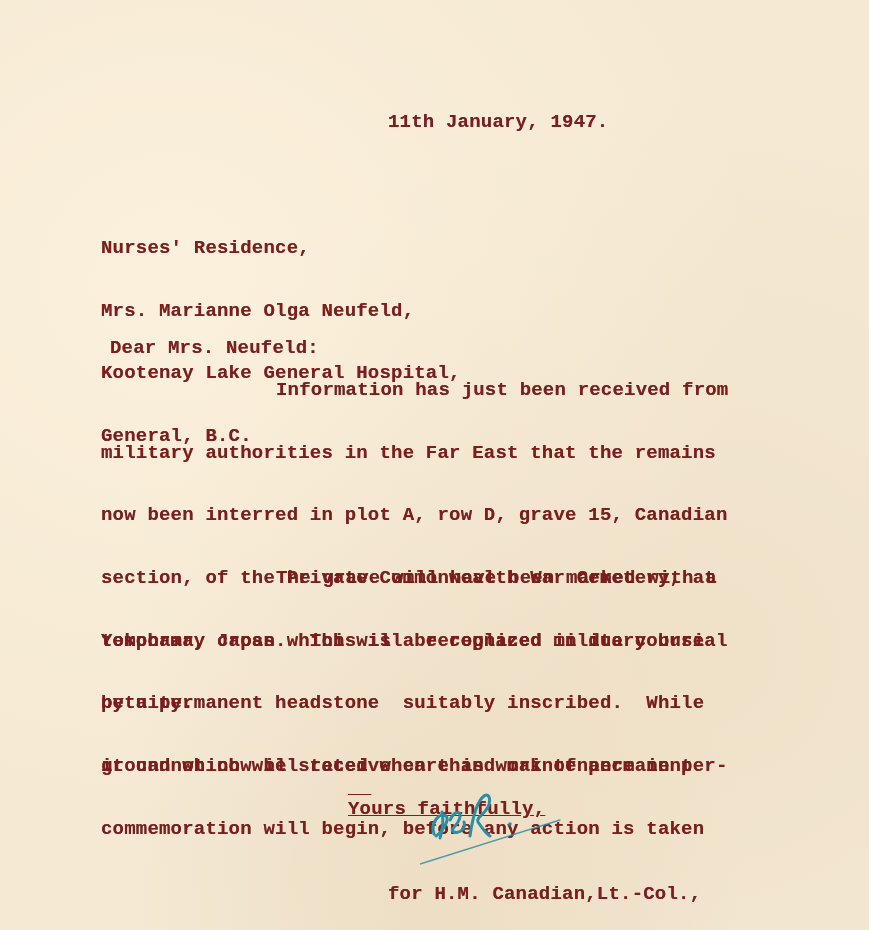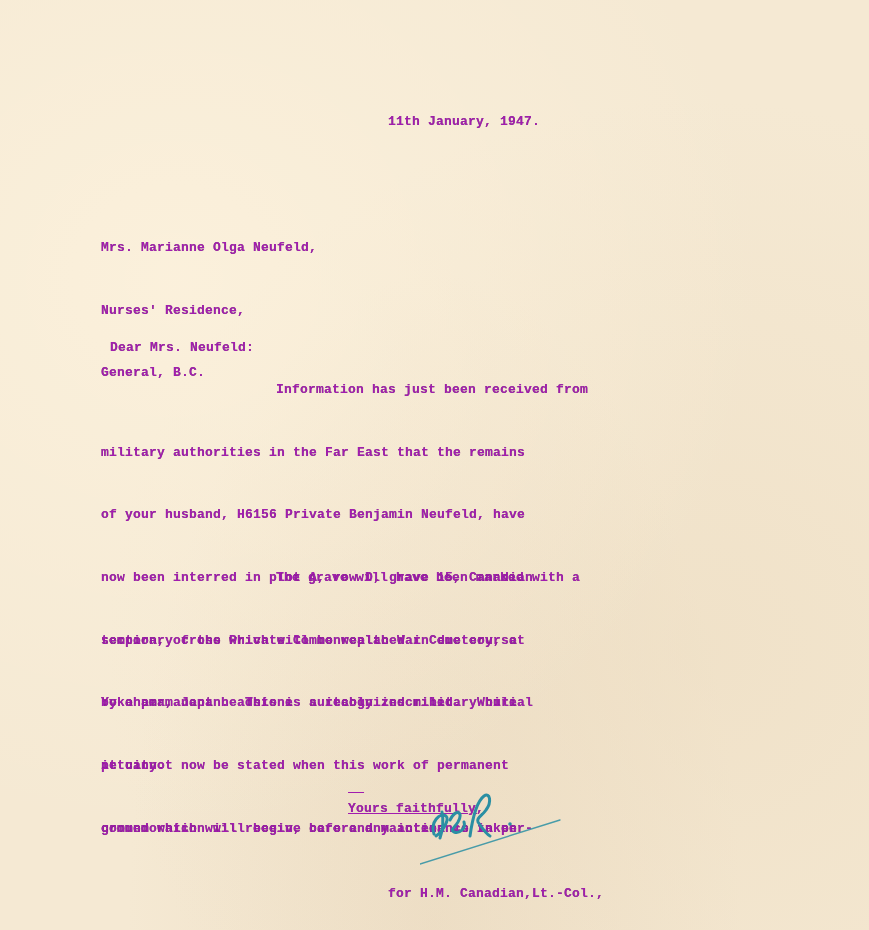--- a/index.html
+++ b/index.html
@@ -15,25 +15,25 @@
         radial-gradient(ellipse at 80% 70%, rgba(235,218,190,0.5), transparent 60%),
         radial-gradient(ellipse at 50% 100%, rgba(230,212,185,0.5), transparent 50%);
       position: relative;
       overflow: hidden;
       font-family: "Liberation Mono", "DejaVu Sans Mono", monospace;
       color: #3a3632;
     }
     .typed {
       position: absolute;
       font-family: "Liberation Mono", "DejaVu Sans Mono", monospace;
-      font-size: 13px;
+      font-size: 19px;
       line-height: 20.9px;
       letter-spacing: 0.2px;
       white-space: pre;
-      color: #a21caf;
+      color: #7f1d1d;
       text-shadow: 0 0 0.6px rgba(40,36,32,0.6);
       font-weight: bold;
     }
     .line {
       display: block;
       height: 20.9px;
     }
     #date { left: 388px; top: 70px; }
     #address { left: 101px; top: 196px; }
     #salutation { left: 110px; top: 296px; }
@@ -52,33 +52,33 @@
     .indent { display: inline-block; width: 175px; }
   </style>
 </head>
 <body>
 
 <div class="typed" id="date">
   <span class="line">11th January, 1947.</span>
 </div>
 
 <div class="typed" id="address">
+  <span class="line">Nurses' Residence,</span>
   <span class="line">Mrs. Marianne Olga Neufeld,</span>
-  <span class="line">Nurses' Residence,</span>
+  <span class="line">Kootenay Lake General Hospital,</span>
   <span class="line">General, B.C.</span>
 </div>
 
 <div class="typed" id="salutation">
   <span class="line">Dear Mrs. Neufeld:</span>
 </div>
 
 <div class="typed" id="para1">
   <span class="line"><span class="indent"></span><span>Information has just been received from</span></span>
   <span class="line">military authorities in the Far East that the remains</span>
-  <span class="line">of your husband, H6156 Private Benjamin Neufeld, have</span>
   <span class="line">now been interred in plot A, row D, grave 15, Canadian</span>
   <span class="line">section, of the Private Commonwealth War Cemetery, at</span>
   <span class="line">Yokohama, Japan.  This is a recognized military burial</span>
   <span class="line">petuity.</span>
   <span class="line">ground which will receive care and maintenance in per-</span>
 </div>
 
 <div class="typed" id="para2">
   <span class="line"><span class="indent"></span><span>The grave will have been marked with a</span></span>
   <span class="line">temporary cross which will be replaced in due course</span>

